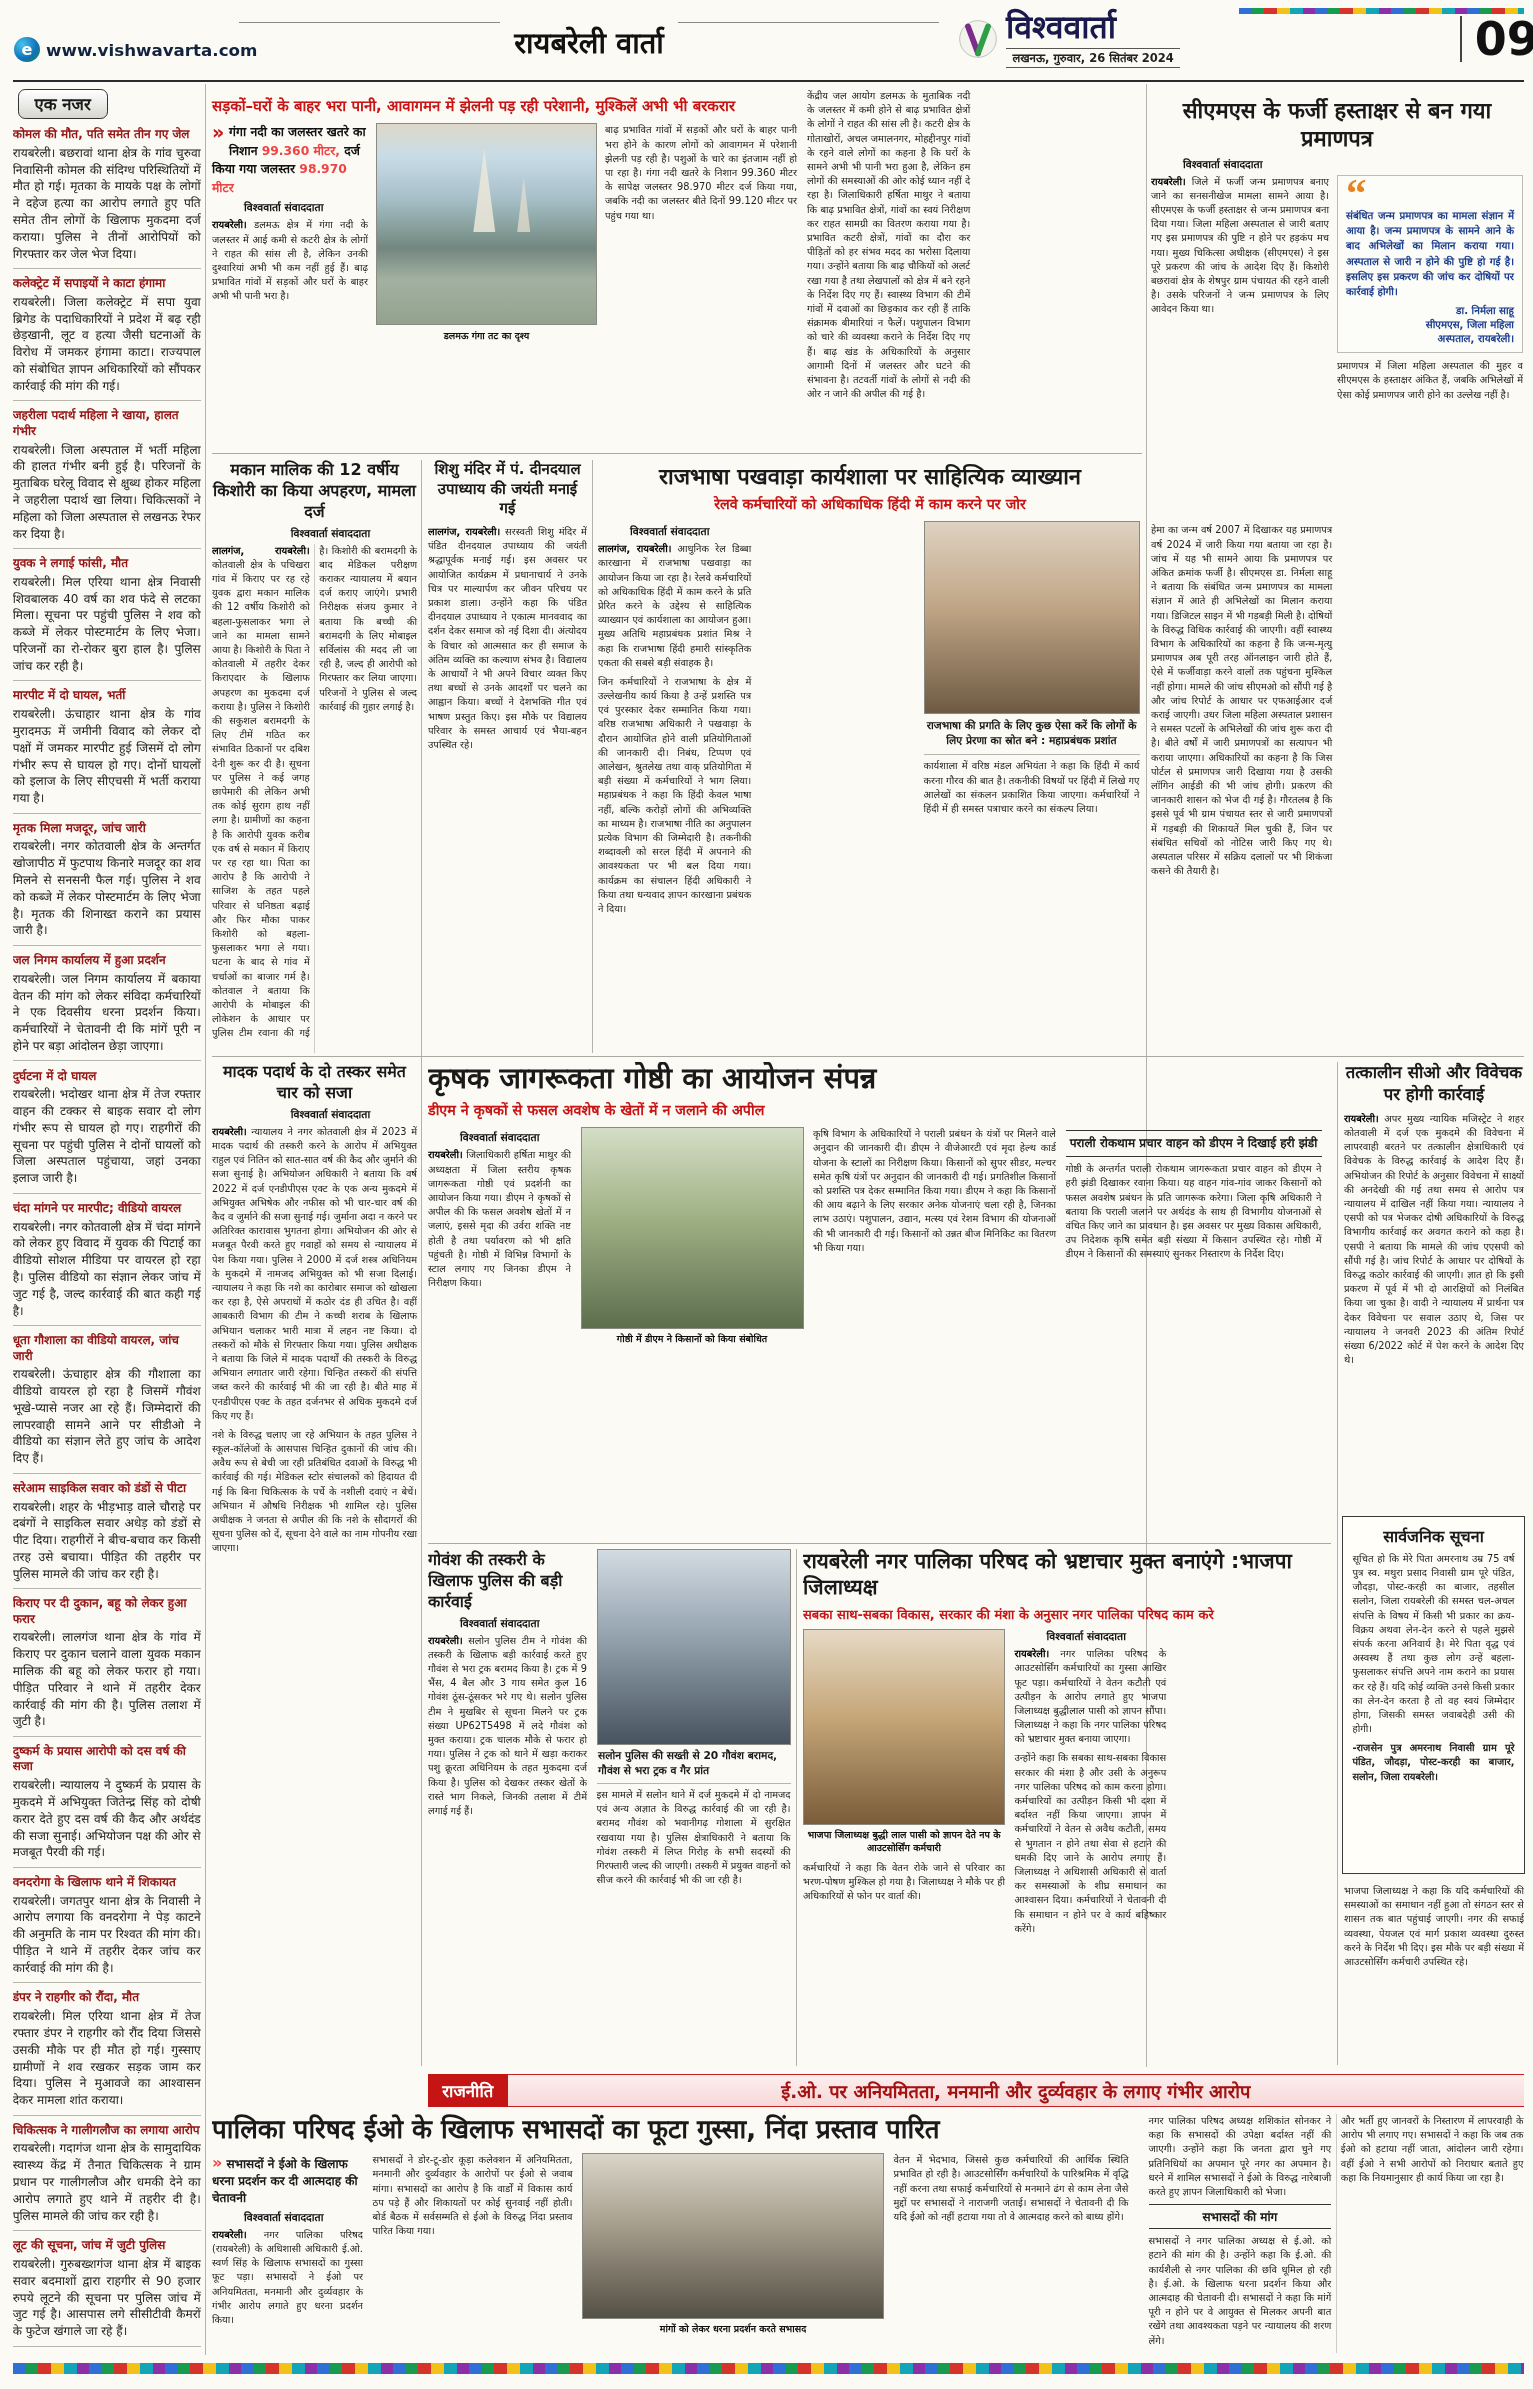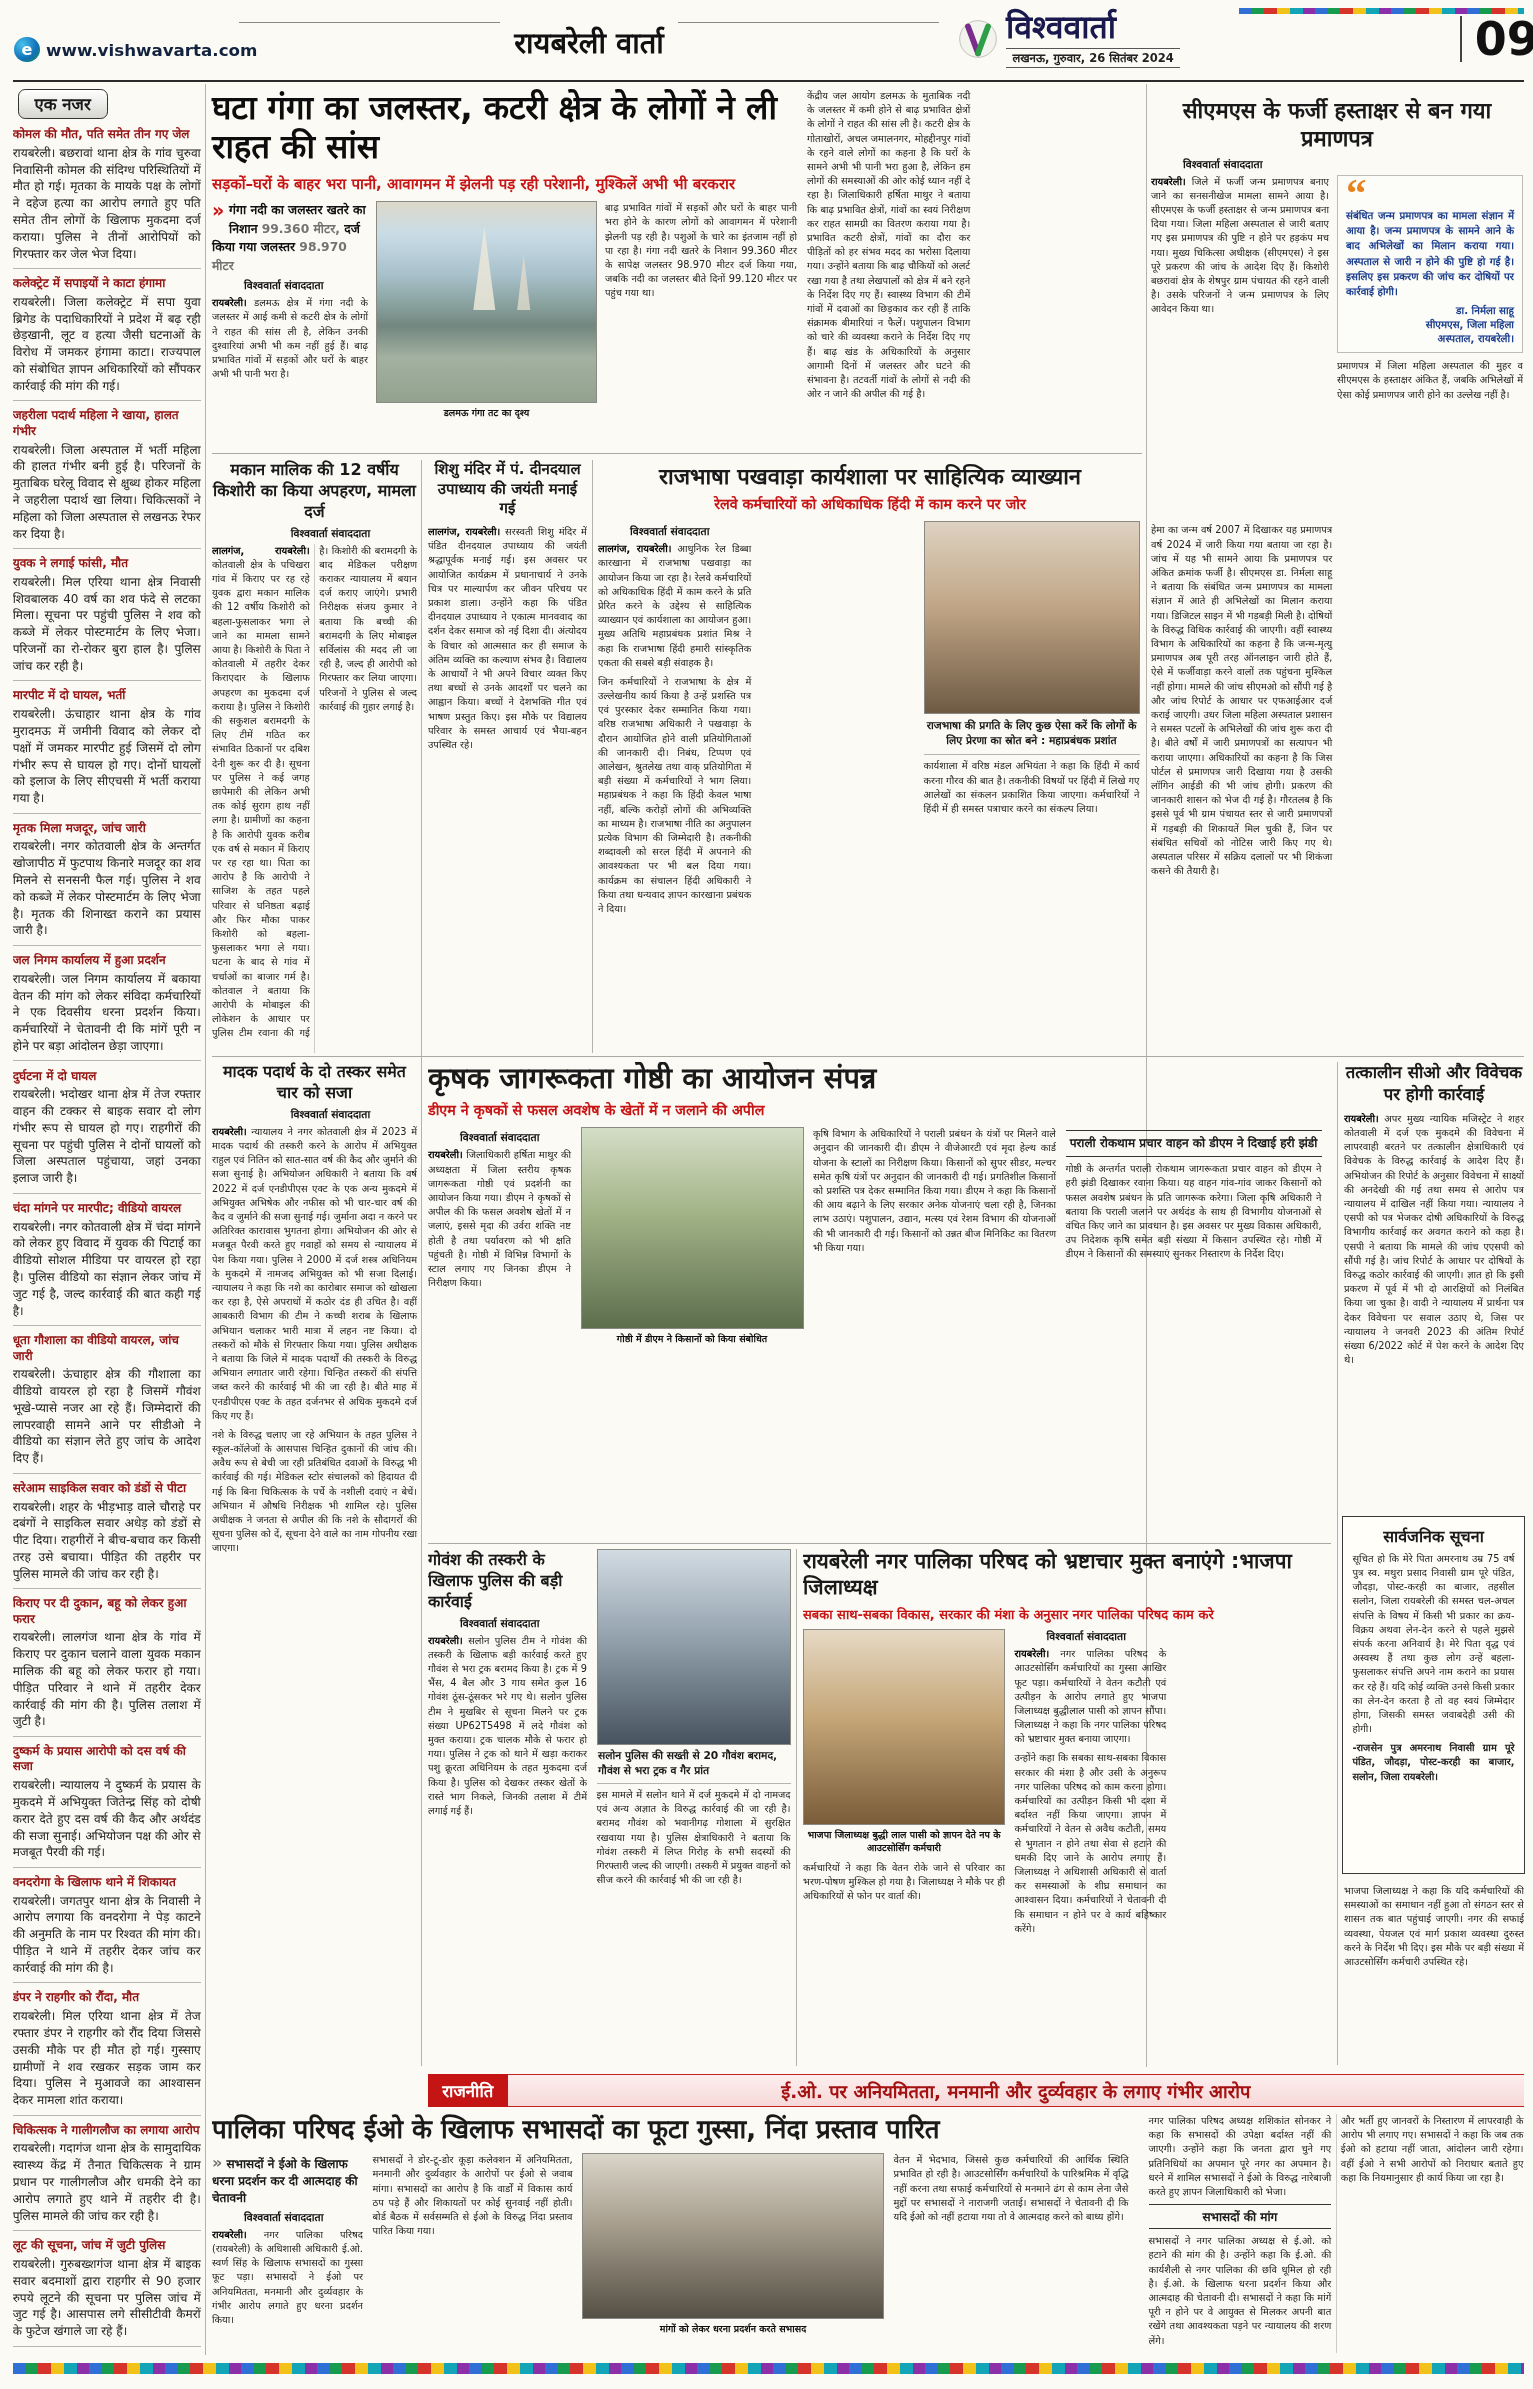--- a/index.html
+++ b/index.html
@@ -3,21 +3,21 @@
 <meta charset="utf-8">
 <style>
   html,body{margin:0;padding:0;background:#dcdad2;}
   .page{position:relative;width:1533px;height:2389px;margin:0 auto;background:#fbfaf4;
         font-family:"DejaVu Sans","Liberation Sans",sans-serif;color:#1a1a1a;overflow:hidden;}
   .abs{position:absolute;}
   p.bt{margin:0 0 4.8px 0;font-size:9.8px;line-height:1.45;text-align:justify;color:#222;}
   .dl{font-weight:700;color:#000;}
   .byline{font-weight:700;font-size:10.7px;margin:3.2px 0 4px 0;color:#111;padding-left:32px;}
   .caption{font-size:9.5px;font-weight:700;text-align:center;padding:3.2px 1.6px;color:#111;}
-  .red{color:#737373;}
+  .red{color:#ef4444;}
   .cols2{column-count:2;column-gap:9.5px;column-rule:0.8px solid #ccc;column-fill:auto;}
   .photo{position:relative;border:0.8px solid #8a8a82;overflow:hidden;}
   .photo-ganga{background:linear-gradient(180deg,#ddd8c9 0%,#c8dce6 16%,#a9c1cb 36%,#87a09c 52%,#73867f 62%,#a3b1a0 78%,#93a18f 100%);}
   .photo-meeting{background:linear-gradient(180deg,#ded2c1 0%,#c0a585 45%,#6e5a44 100%);}
   .photo-krishak{background:linear-gradient(180deg,#d4dec6 0%,#a3b488 42%,#5c6e4d 100%);}
   .photo-truck{background:linear-gradient(180deg,#d2dbe2 0%,#98a6b2 42%,#47545f 100%);}
   .photo-bjp{background:linear-gradient(180deg,#e6d9c4 0%,#c5a678 45%,#7a5c3a 100%);}
   .photo-dharna{background:linear-gradient(180deg,#dad5c9 0%,#a89f8f 42%,#555045 100%);}
   .spire{position:absolute;left:40%;top:12%;width:18%;height:42%;background:#ece7da;
          clip-path:polygon(50% 0,78% 100%,22% 100%);opacity:.85;}
@@ -191,21 +191,20 @@
         <div class="brief-hl">निर्माणाधीन मकान से सामान चोरी</div>
         <div class="brief-bd">लालगंज, रायबरेली। कोतवाली क्षेत्र के गांव में निर्माणाधीन मकान से सरिया, सीमेंट व अन्य सामान चोरी हो गया। मकान मालिक ने अज्ञात चोरों के खिलाफ कोतवाली में तहरीर देकर कार्रवाई की मांग की है।</div>
       </div>
     <div class="brief">
         <div class="brief-hl">आशा बहू का मोबाइल दरवाजे से चोरी</div>
         <div class="brief-bd">लालगंज, रायबरेली। कोतवाली क्षेत्र के डेभपुर मजरे लोदीपुर निवासिनी आशा बहू का मोबाइल दरवाजे पर रखे-रखे चोरी हो गया। उन्होंने अज्ञात के खिलाफ शिकायत दर्ज कराकर कार्रवाई की मांग की है।</div>
       </div>
   </div>
 
   <div class="abs" style="left:212px;top:89px;width:930px;height:359px;">
-    <div class="ma-headline">घटा गंगा का जलस्तर, कटरी क्षेत्र के लोगों ने ली राहत की सांस</div>
     <div class="ma-subhead">सड़कों–घरों के बाहर भरा पानी, आवागमन में झेलनी पड़ रही परेशानी, मुश्किलें अभी भी बरकरार</div>
     <div class="ma-row">
       <div class="hlbox">
         <span class="arr">»</span>
         <div class="hl-text">
           <span>गंगा नदी का जलस्तर खतरे का निशान</span>
           <span class="red">99.360 मीटर,</span>
           <span>दर्ज किया गया जलस्तर</span>
           <span class="red">98.970 मीटर</span>
         </div>

